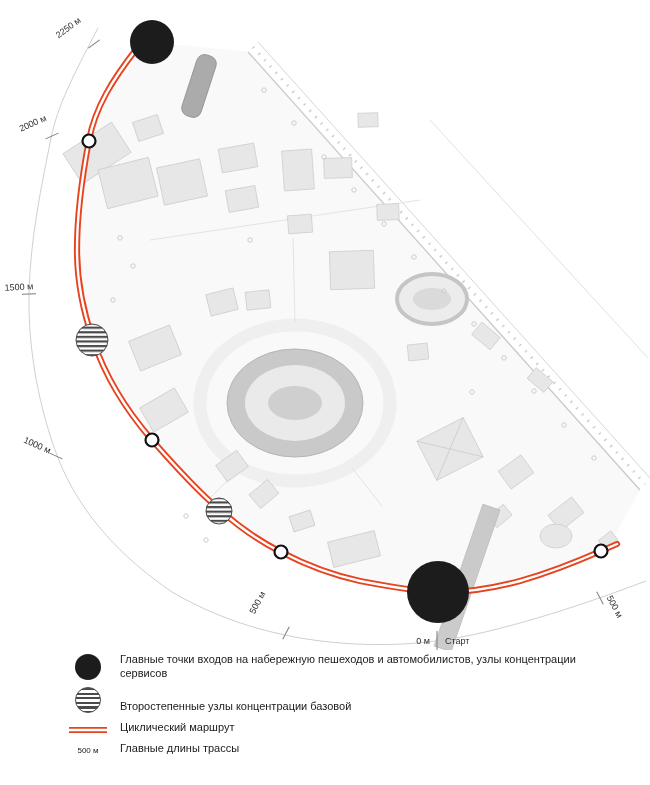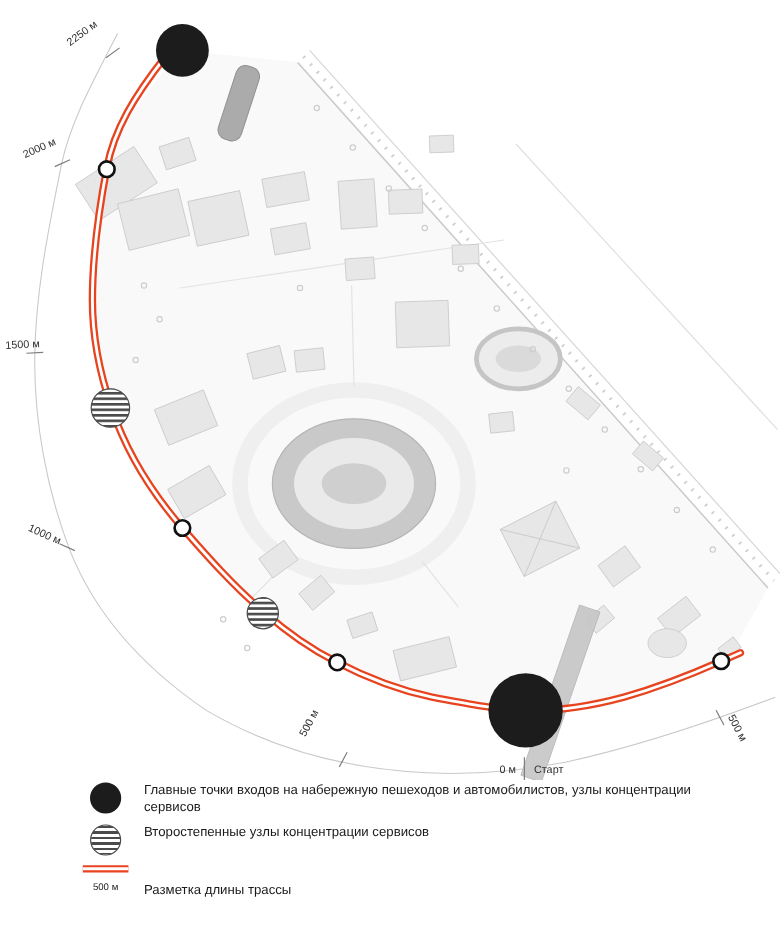--- a/index.html
+++ b/index.html
@@ -6,21 +6,21 @@
   #page{position:relative;width:650px;height:785px;overflow:hidden;
         font-family:"Liberation Sans",sans-serif;background:#ffffff;}
   #map-svg{position:absolute;left:0;top:0;}
   .dist-label{font-family:"Liberation Sans",sans-serif;font-size:9px;fill:#2f2f2f;}
   .tick{stroke:#7d7d7d;stroke-width:1;}
   .bld{fill:#e7e7e7;stroke:#c9c9c9;stroke-width:0.7;}
   .tree{fill:none;stroke:#cdcdcd;stroke-width:1;}
   .faint{stroke:#e3e3e3;stroke-width:1;fill:none;}
   
   .legend{position:absolute;left:68px;top:652px;width:540px;}
-  .legend-row{display:flex;align-items:flex-start;margin-bottom:7px;}
+  .legend-row{display:flex;align-items:flex-end;margin-bottom:7px;}
   .legend-icon-cell{width:40px;flex:none;display:flex;justify-content:center;align-items:center;margin-right:12px;}
   .legend-text{font-size:11px;line-height:1.28;color:#1a1a1a;width:470px;}
   .ico-main{width:26px;height:26px;border-radius:50%;background:#1c1c1c;}
   .ico-secondary{width:24px;height:24px;border-radius:50%;border:1px solid #4a4a4a;
      background:repeating-linear-gradient(#4a4a4a 0 2.2px,#ffffff 2.2px 4.6px);}
   .ico-base{width:13px;height:13px;border-radius:50%;border:2.2px solid #111111;background:#ffffff;}
   .ico-scale{font-size:8px;color:#1a1a1a;}
 </style>
 </head>
 <body>
@@ -191,34 +191,35 @@
     <div class="legend-icon-cell">
       <div class="ico-main"></div>
     </div>
     <div class="legend-text">Главные точки входов на набережную пешеходов и автомобилистов, узлы концентрации сервисов</div>
   </div>
 
   <div class="legend-row">
     <div class="legend-icon-cell">
       <div class="ico-secondary"></div>
     </div>
-    <div class="legend-text">Второстепенные узлы концентрации сервисов</div>
+    <div class="legend-text">Второстепенные узлы концентрации базовой</div>
   </div>
 
 
   <div class="legend-row">
     <div class="legend-icon-cell">
       <svg width="40" height="8">
         <path d="M1,4 H39" stroke="#e8431f" stroke-width="6" fill="none"></path>
         <path d="M1,4 H39" stroke="#ffffff" stroke-width="2.4" fill="none"></path>
       </svg>
     </div>
+    <div class="legend-text">Циклический маршрут</div>
   </div>
 
   <div class="legend-row">
     <div class="legend-icon-cell">
       <span class="ico-scale">500 м</span>
     </div>
-    <div class="legend-text">Разметка длины трассы</div>
+    <div class="legend-text">Главные длины трассы</div>
   </div>
 
 </div>
 </div>
 
 </body></html>

